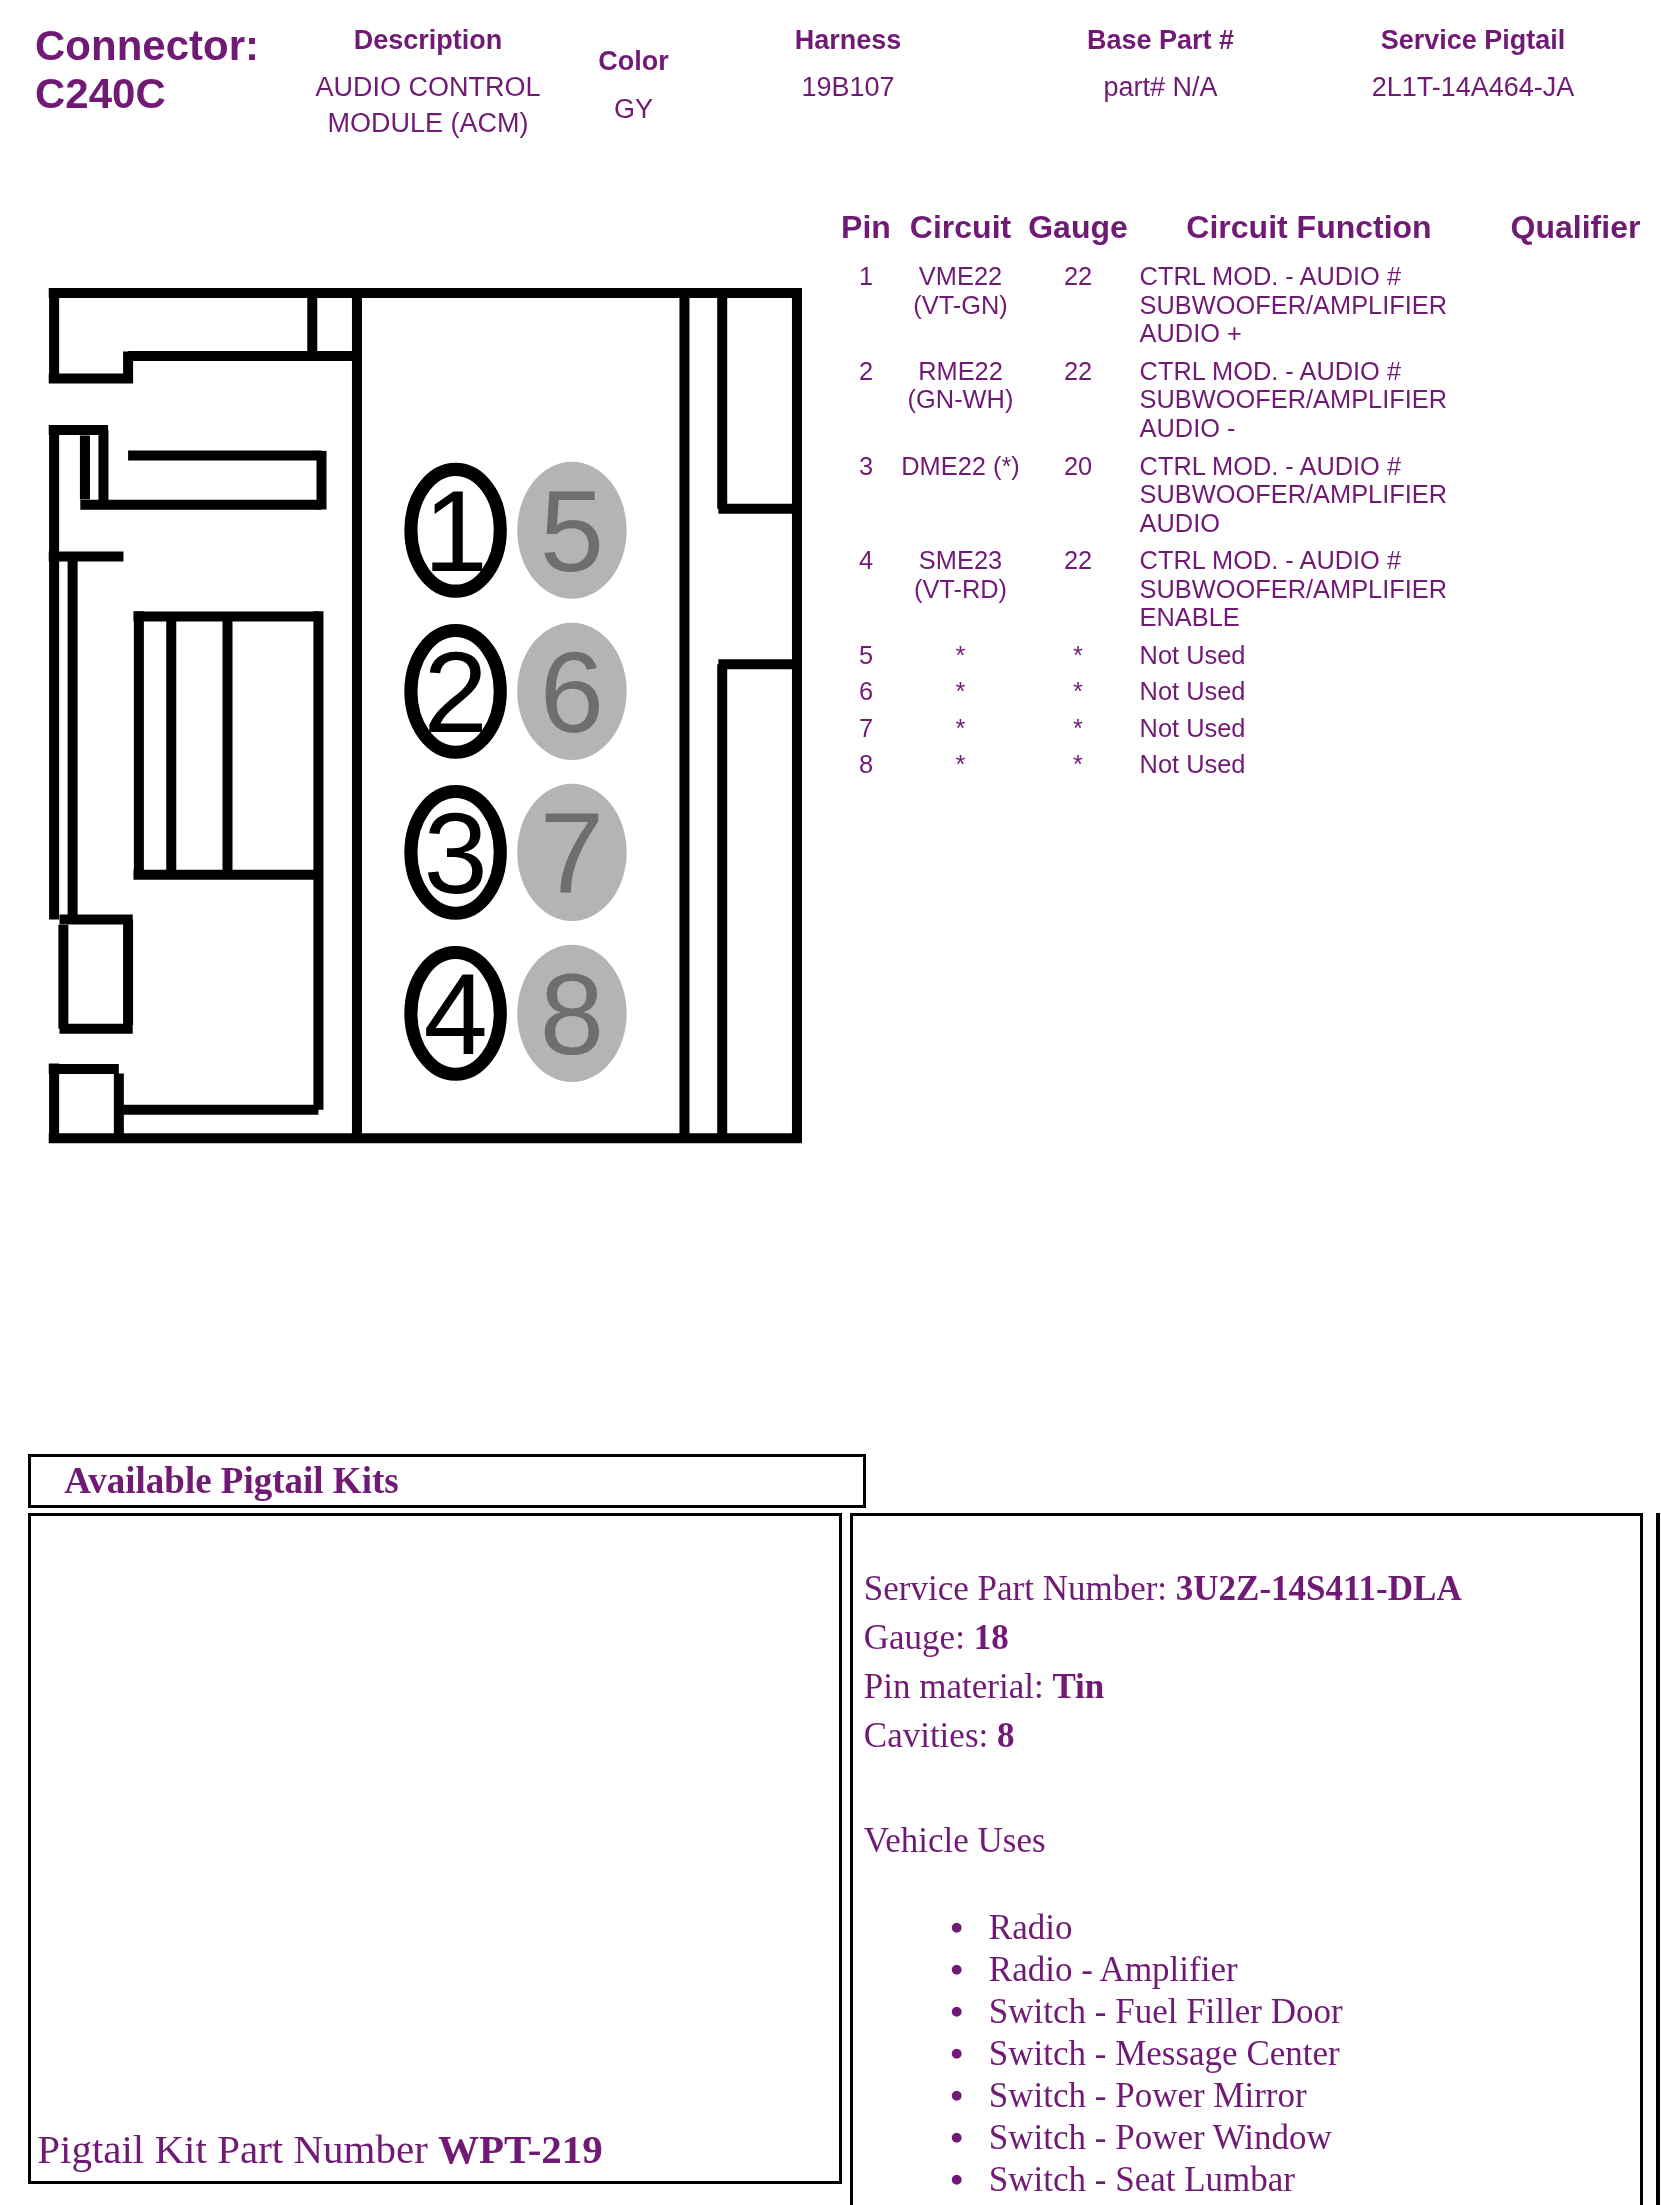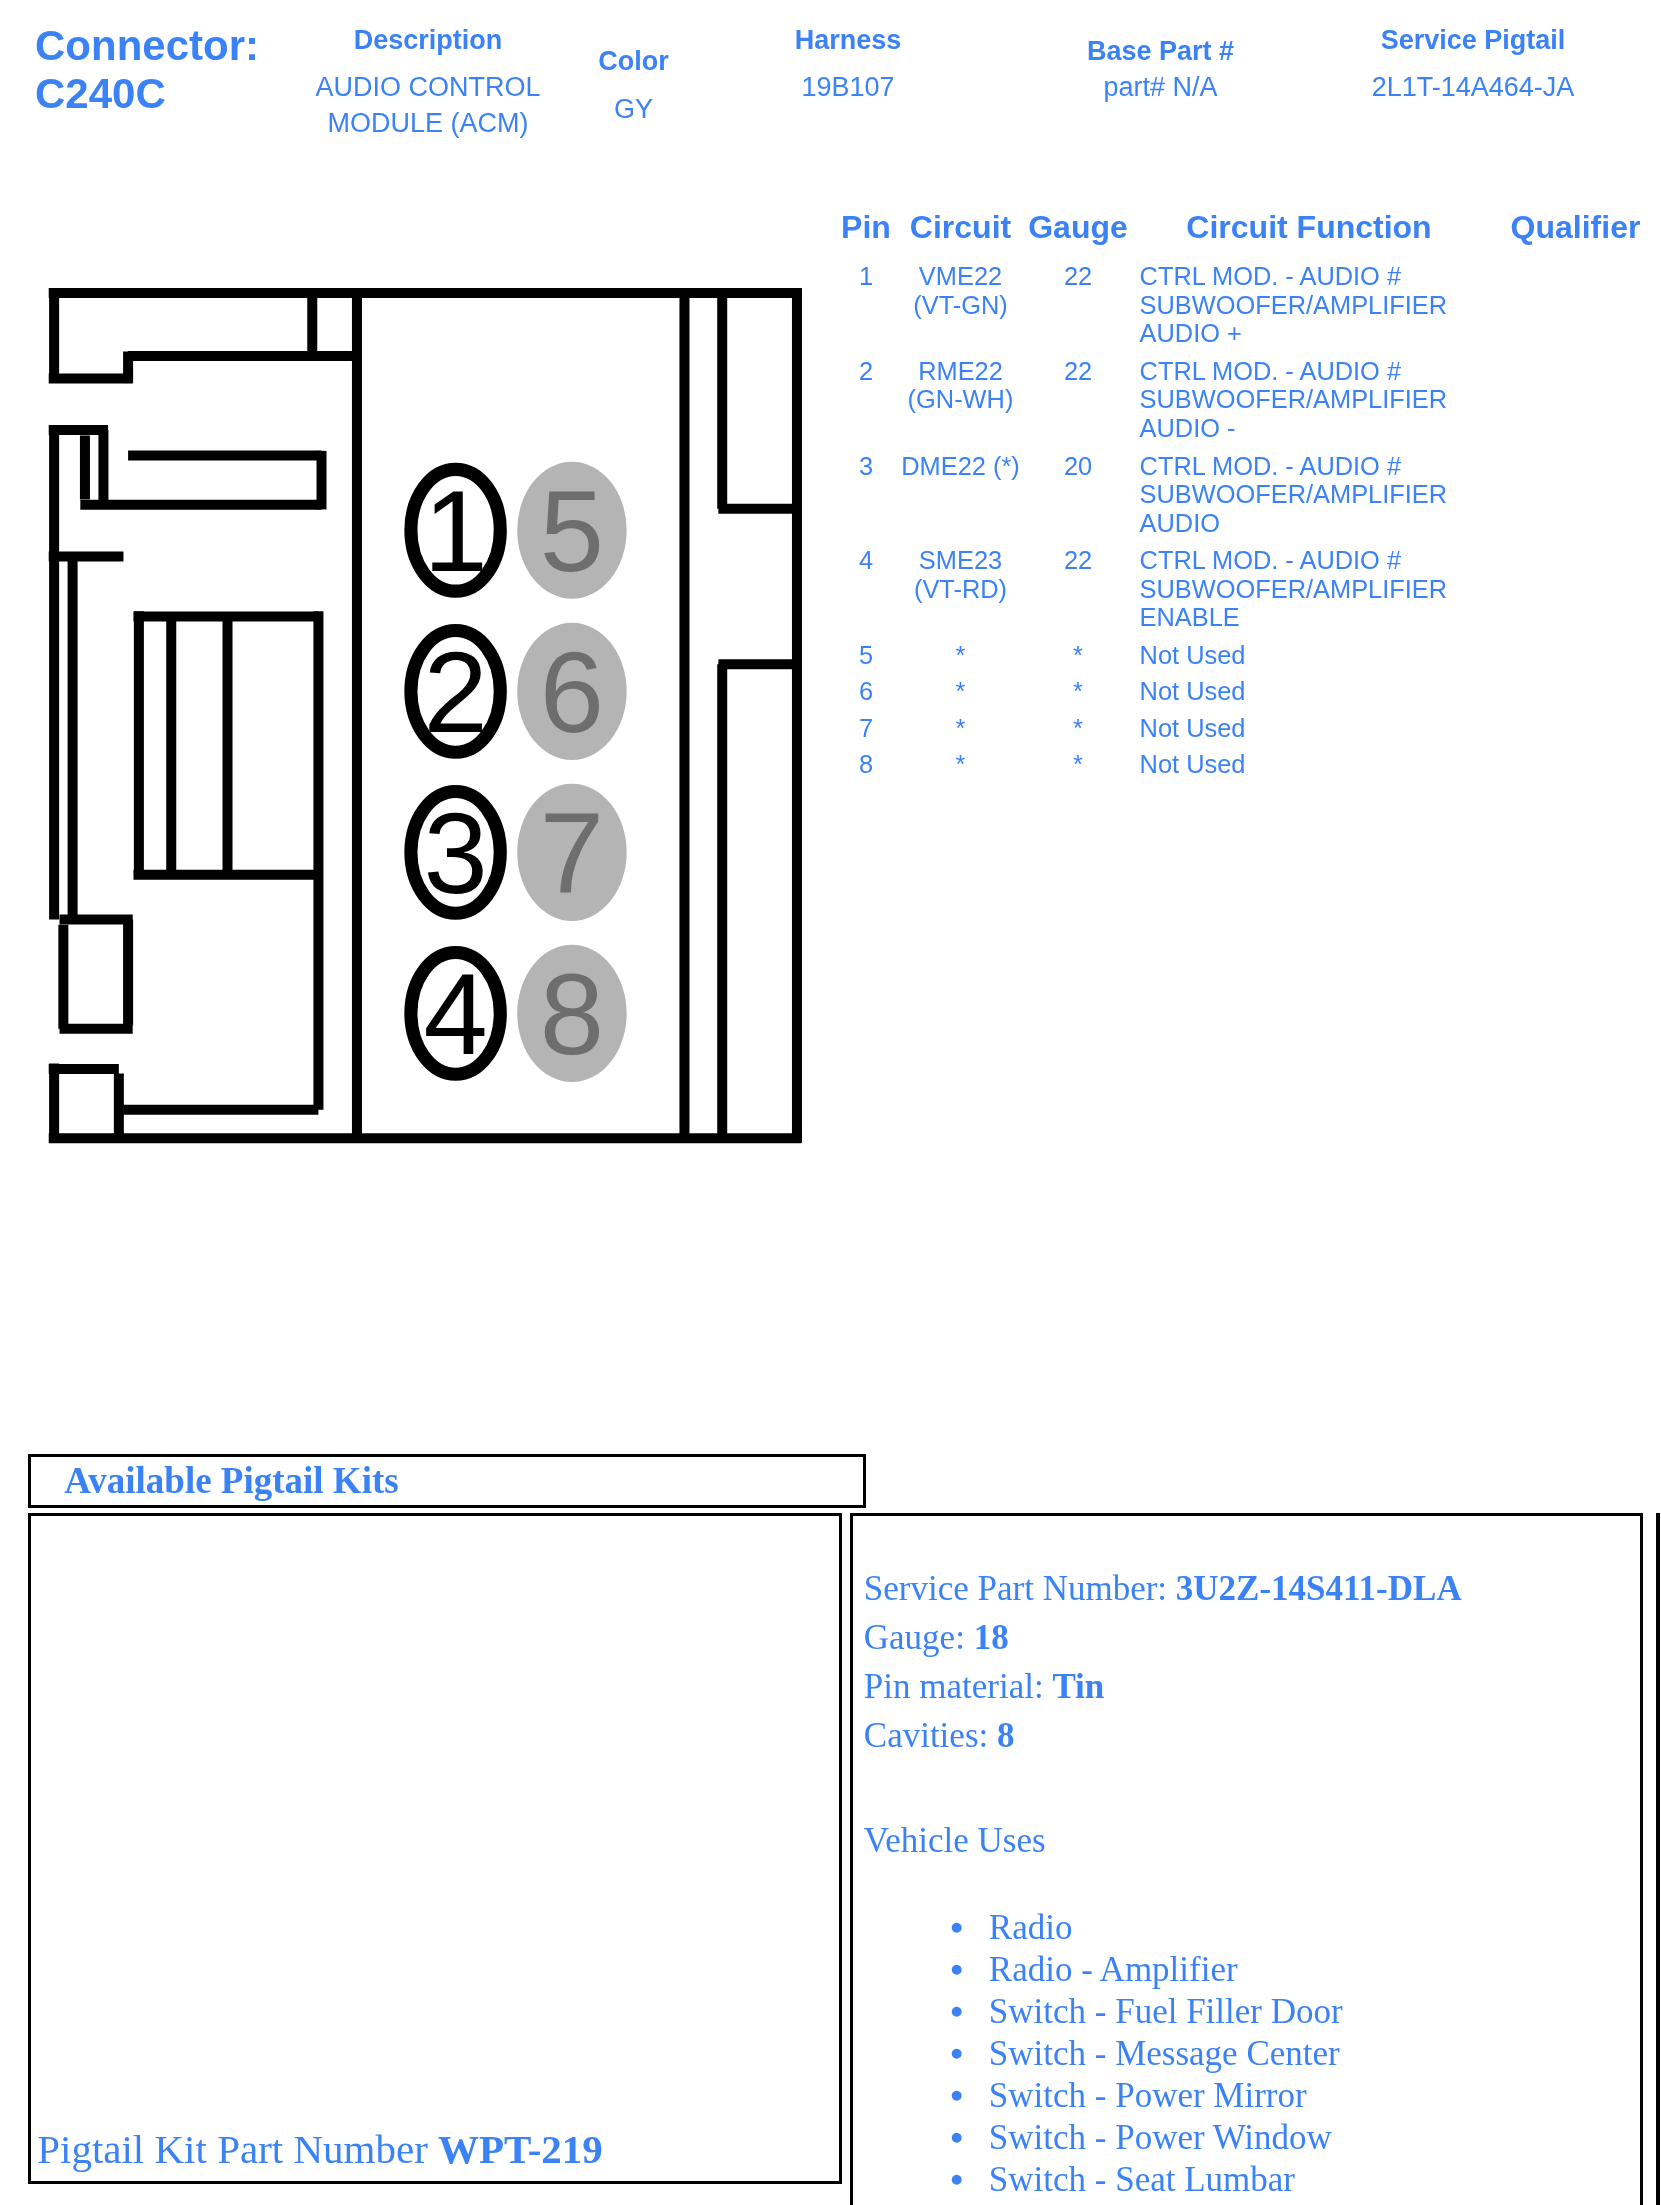--- a/index.html
+++ b/index.html
@@ -1,16 +1,16 @@
 <!DOCTYPE html>
 <html style="font-size:12.3px"><head>
 <meta charset="utf-8">
 <style>
   html,body{margin:0;padding:0;background:#fff;}
-  #page{position:relative;width:1662px;height:2205px;background:#fff;color:#3b82f6;overflow:hidden;
+  #page{position:relative;width:1662px;height:2205px;background:#fff;color:#701a75;overflow:hidden;
         font-family:"Liberation Sans",sans-serif;}
   .abs{position:absolute;}
   .ctr{text-align:center;}
   
   .conn-line{font-weight:bold;font-size:42px;line-height:46px;}
   .hdr-label{font-weight:bold;font-size:27px;line-height:31px;}
   .hdr-value{font-size:27px;line-height:31px;}
   
   #pin-table{left:839px;top:210px;width:823px;}
   .ptrow{display:grid;grid-template-columns:54px 135px 100px 362px 171px;}
@@ -52,21 +52,21 @@
   <div class="abs hdr-label ctr" style="left:297px;top:25px;width:262px;">Description</div>
   <div class="abs hdr-value ctr" style="left:297px;top:72px;width:262px;">AUDIO CONTROL</div>
   <div class="abs hdr-value ctr" style="left:297px;top:108px;width:262px;">MODULE (ACM)</div>
 
   <div class="abs hdr-label ctr" style="left:564px;top:46px;width:139px;">Color</div>
   <div class="abs hdr-value ctr" style="left:564px;top:94px;width:139px;">GY</div>
 
   <div class="abs hdr-label ctr" style="left:740px;top:25px;width:216px;">Harness</div>
   <div class="abs hdr-value ctr" style="left:740px;top:72px;width:216px;">19B107</div>
 
-  <div class="abs hdr-label ctr" style="left:1037px;top:36px;width:247px;">Base Part #</div>
+  <div class="abs hdr-label ctr" style="left:1037px;top:25px;width:247px;">Base Part #</div>
   <div class="abs hdr-value ctr" style="left:1037px;top:72px;width:247px;">part# N/A</div>
 
   <div class="abs hdr-label ctr" style="left:1342px;top:25px;width:262px;">Service Pigtail</div>
   <div class="abs hdr-value ctr" style="left:1342px;top:72px;width:262px;">2L1T-14A464-JA</div>
 
   <div class="abs" id="pin-table">
     <div class="ptrow pt-head">
       <div>Pin</div>
       <div>Circuit</div>
       <div>Gauge</div>

